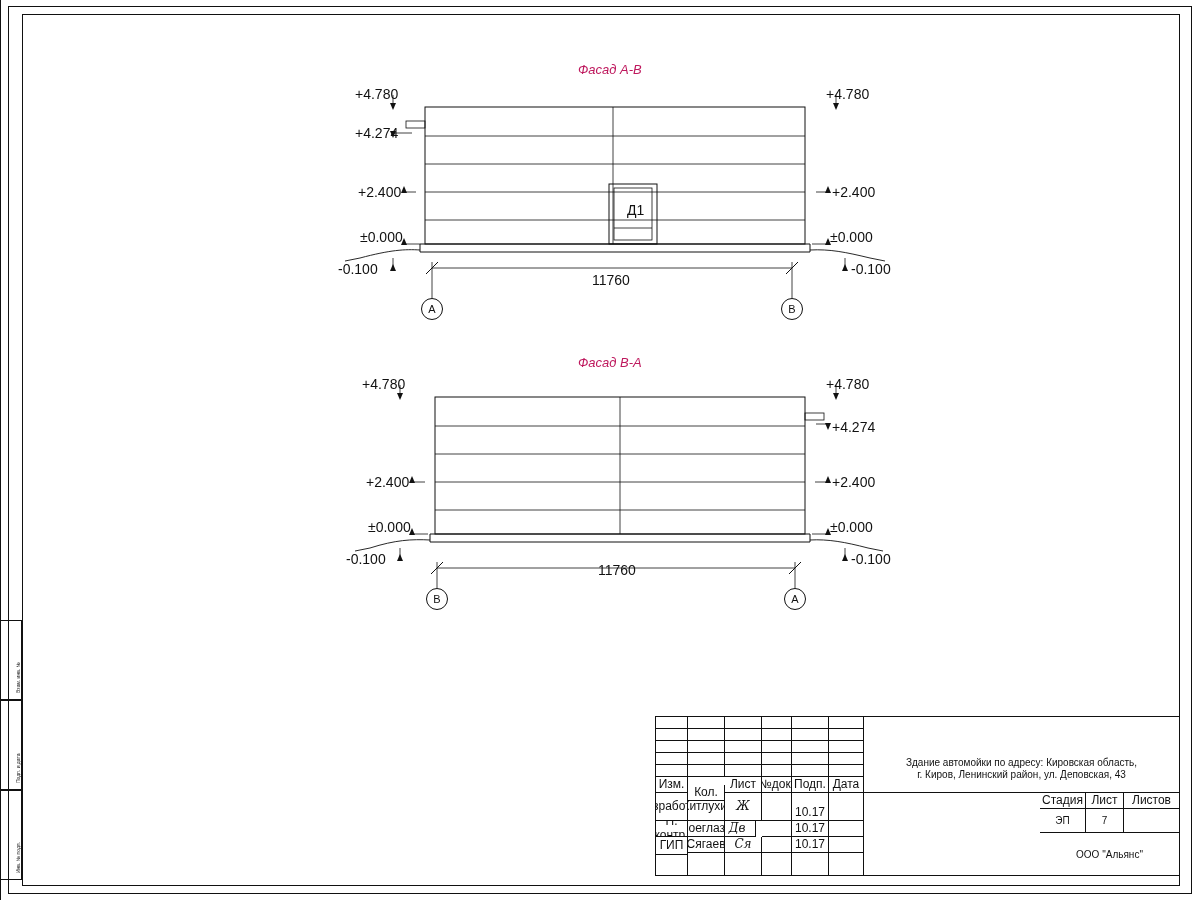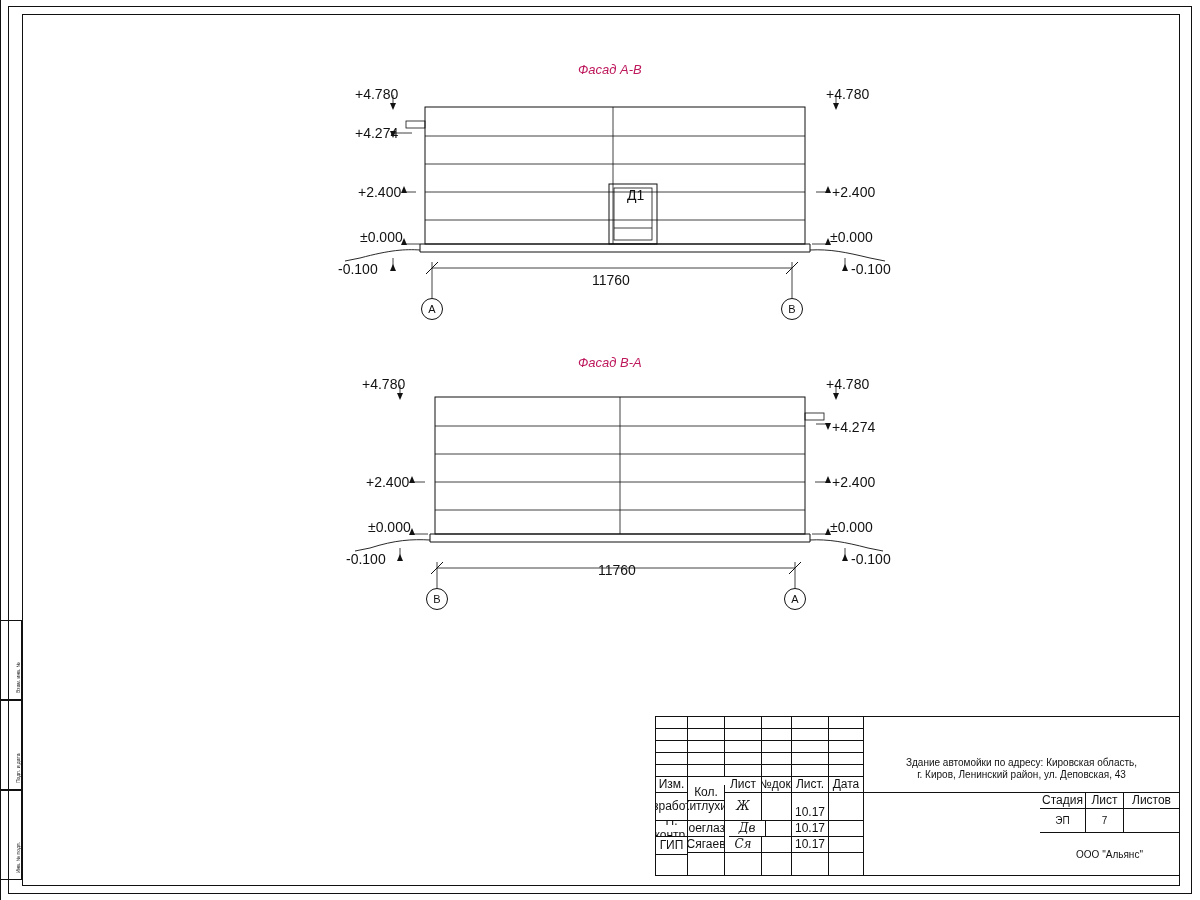--- a/index.html
+++ b/index.html
@@ -190,21 +190,21 @@
   <div class="lbl" style="left:355px; top:125px;">+4.274</div>
   <div class="lbl" style="left:358px; top:184px;">+2.400</div>
   <div class="lbl" style="left:360px; top:229px;">±0.000</div>
   <div class="lbl" style="left:338px; top:261px;">-0.100</div>
 
   <div class="lbl" style="left:826px; top:86px;">+4.780</div>
   <div class="lbl" style="left:832px; top:184px;">+2.400</div>
   <div class="lbl" style="left:830px; top:229px;">±0.000</div>
   <div class="lbl" style="left:851px; top:261px;">-0.100</div>
 
-  <div class="lbl" style="left:627px; top:187px;">Д1</div>
+  <div class="lbl" style="left:627px; top:202px;">Д1</div>
   <div class="lbl" style="left:592px; top:272px;">11760</div>
 
   <div class="axis-circle" style="left:421px; top:298px;">А</div>
   <div class="axis-circle" style="left:781px; top:298px;">В</div>
 
   <div class="title-it" style="left:578px; top:355px;">Фасад В-А</div>
   <svg class="ovl" width="1200" height="900">
     <rect x="435" y="397" width="370" height="137" fill="none" stroke="#111" stroke-width="1"></rect>
     <line x1="435" y1="426" x2="805" y2="426" stroke="#111" stroke-width="0.8"></line>
     <line x1="435" y1="454" x2="805" y2="454" stroke="#111" stroke-width="0.8"></line>
@@ -301,33 +301,33 @@
     <div class="cell b-r b-b" style="left:32px; top:48px; width:37px; height:12px;"></div>
     <div class="cell b-r b-b" style="left:69px; top:48px; width:37px; height:12px;"></div>
     <div class="cell b-r b-b" style="left:106px; top:48px; width:30px; height:12px;"></div>
     <div class="cell b-r b-b" style="left:136px; top:48px; width:37px; height:12px;"></div>
     <div class="cell b-r b-b" style="left:173px; top:48px; width:35px; height:12px;"></div>
 
     <div class="cell b-r b-b sm" style="left:0; top:60px; width:32px; height:16px;">Изм.</div>
     <div class="cell b-r b-b sm" style="left:32px; top:68px; width:37px; height:16px;">Кол.</div>
     <div class="cell b-r b-b sm" style="left:69px; top:60px; width:37px; height:16px;">Лист</div>
     <div class="cell b-r b-b sm" style="left:106px; top:60px; width:30px; height:16px;">№док.</div>
-    <div class="cell b-r b-b sm" style="left:136px; top:60px; width:37px; height:16px;">Лист.</div>
+    <div class="cell b-r b-b sm" style="left:136px; top:60px; width:37px; height:16px;">Подп.</div>
     <div class="cell b-r b-b sm" style="left:173px; top:60px; width:35px; height:16px;">Дата</div>
 
     <div class="cell b-r b-b sm" style="left:0; top:76px; width:32px; height:28px;">Разработал</div>
     <div class="cell b-r b-b sm" style="left:32px; top:76px; width:37px; height:28px;">Житлухин</div>
     <div class="cell b-r b-b handwrite" style="left:69px; top:76px; width:37px; height:28px;">Ж</div>
     <div class="cell b-r b-b" style="left:106px; top:76px; width:30px; height:28px;"></div>
     <div class="cell b-r b-b sm" style="left:136px; top:76px; width:37px; height:28px; align-items:flex-end;">10.17</div>
     <div class="cell b-r b-b" style="left:173px; top:76px; width:35px; height:28px;"></div>
 
     <div class="cell b-r b-b sm" style="left:0; top:104px; width:32px; height:16px;">Н. контр.</div>
     <div class="cell b-r b-b sm" style="left:32px; top:104px; width:37px; height:16px;">Двоеглазов</div>
-    <div class="cell b-r b-b handwrite" style="left:73px; top:104px; width:37px; height:16px;">Дв</div>
+    <div class="cell b-r b-b handwrite" style="left:63px; top:104px; width:37px; height:16px;">Дв</div>
     <div class="cell b-r b-b" style="left:106px; top:104px; width:30px; height:16px;"></div>
     <div class="cell b-r b-b sm" style="left:136px; top:104px; width:37px; height:16px;">10.17</div>
     <div class="cell b-r b-b" style="left:173px; top:104px; width:35px; height:16px;"></div>
 
     <div class="cell b-r b-b sm" style="left:0; top:120px; width:32px; height:18px;text-align:center;">ГИП</div>
     <div class="cell b-r b-b sm" style="left:32px; top:120px; width:37px; height:16px;">Сягаев</div>
     <div class="cell b-r b-b handwrite" style="left:69px; top:120px; width:37px; height:16px;">Ся</div>
     <div class="cell b-r b-b" style="left:106px; top:120px; width:30px; height:16px;"></div>
     <div class="cell b-r b-b sm" style="left:136px; top:120px; width:37px; height:16px;">10.17</div>
     <div class="cell b-r b-b" style="left:173px; top:120px; width:35px; height:16px;"></div>

